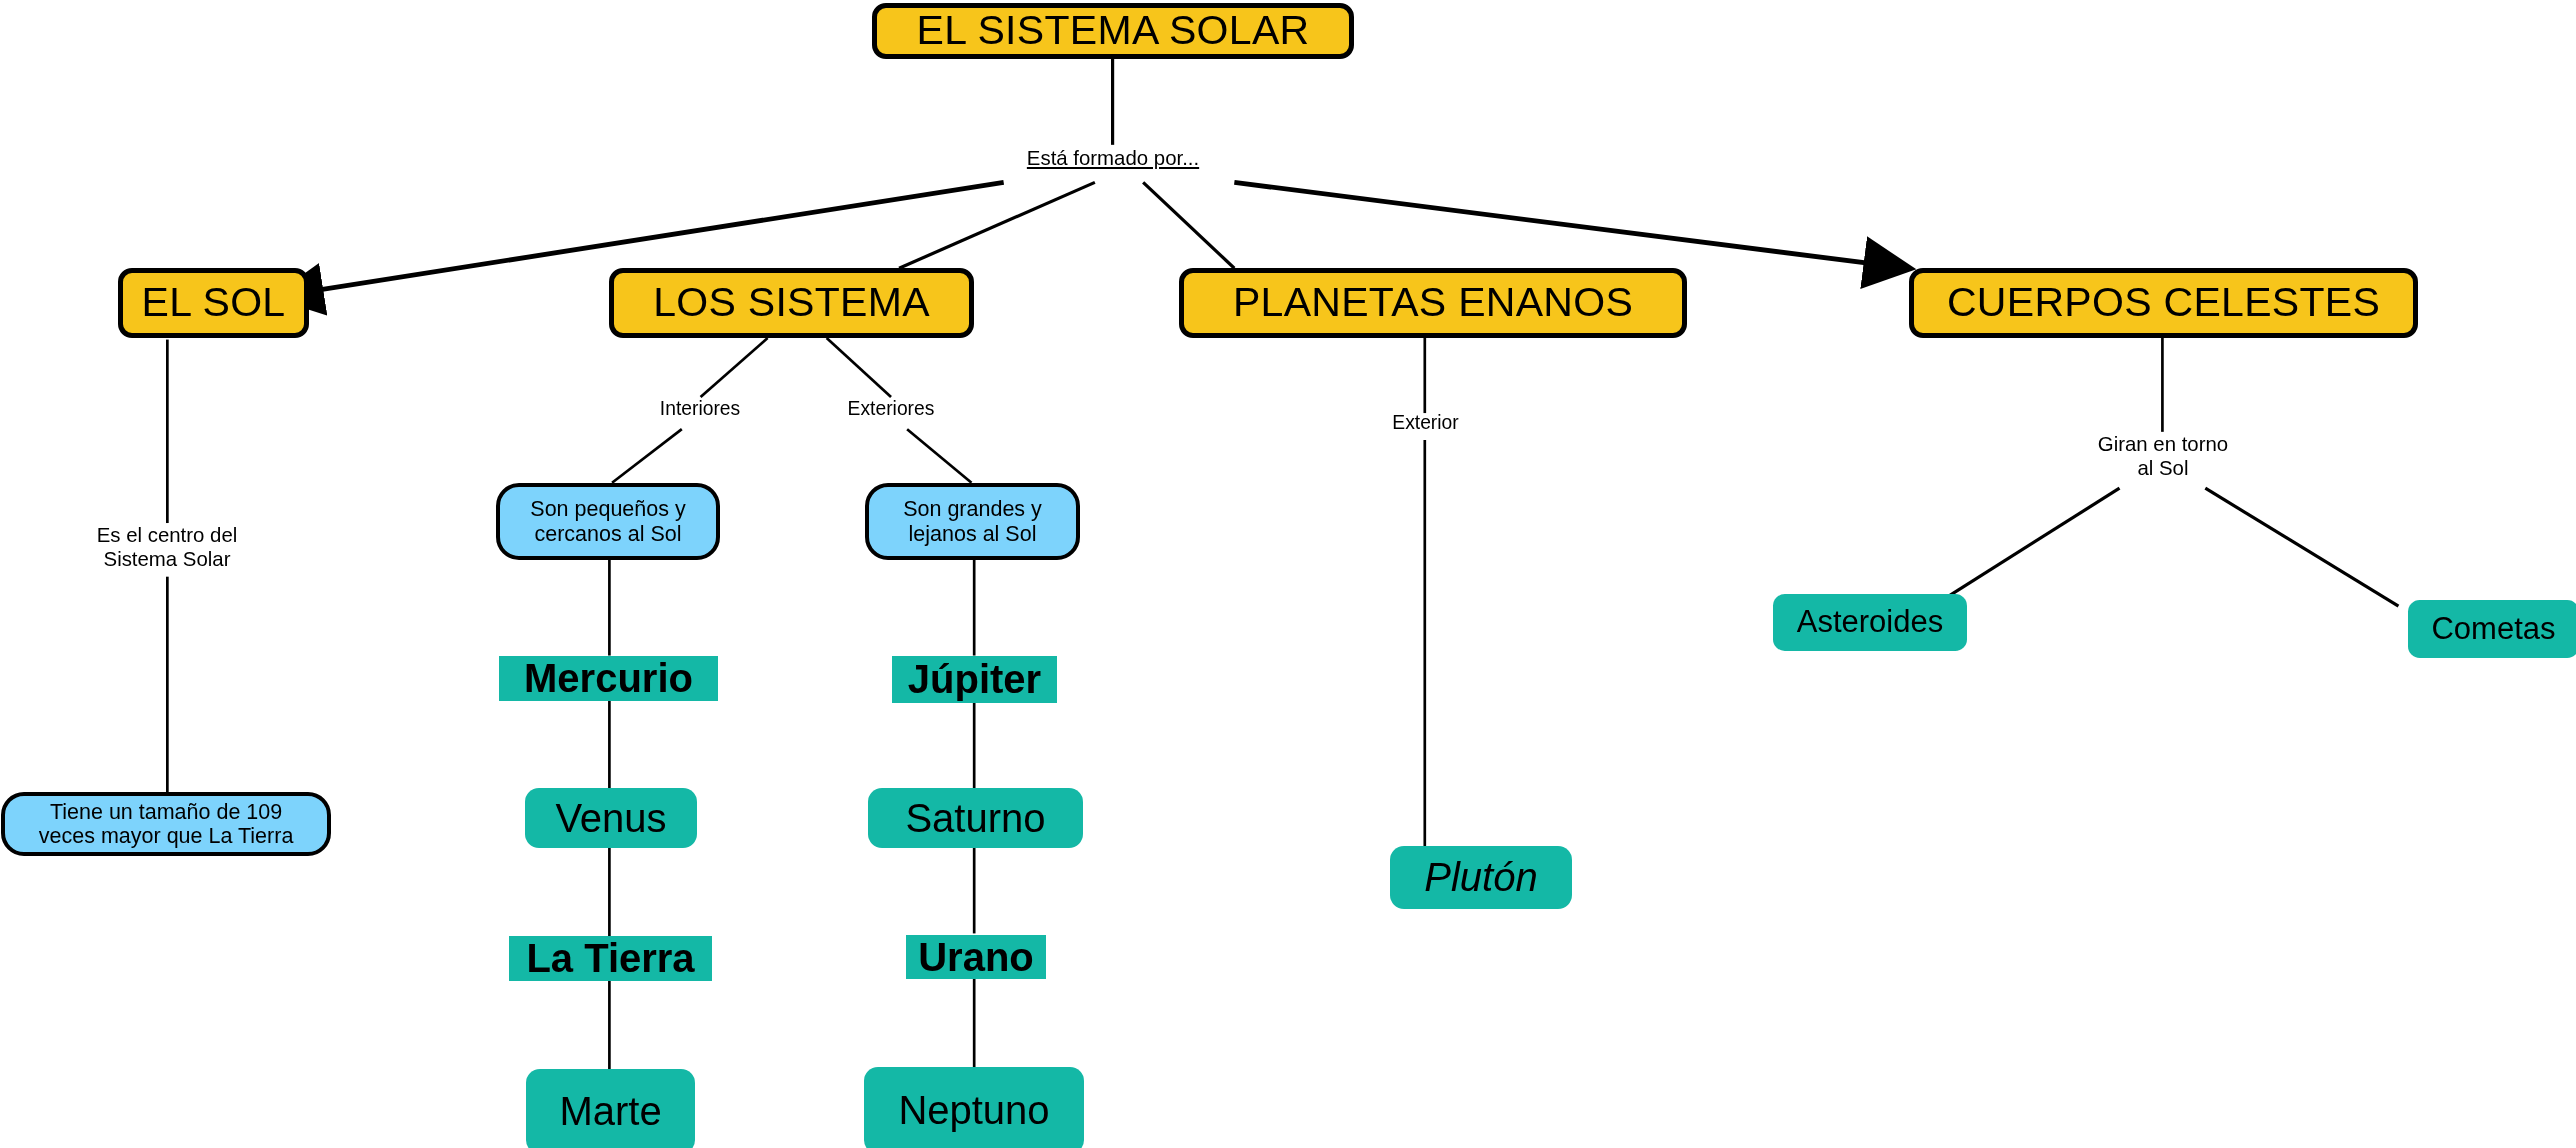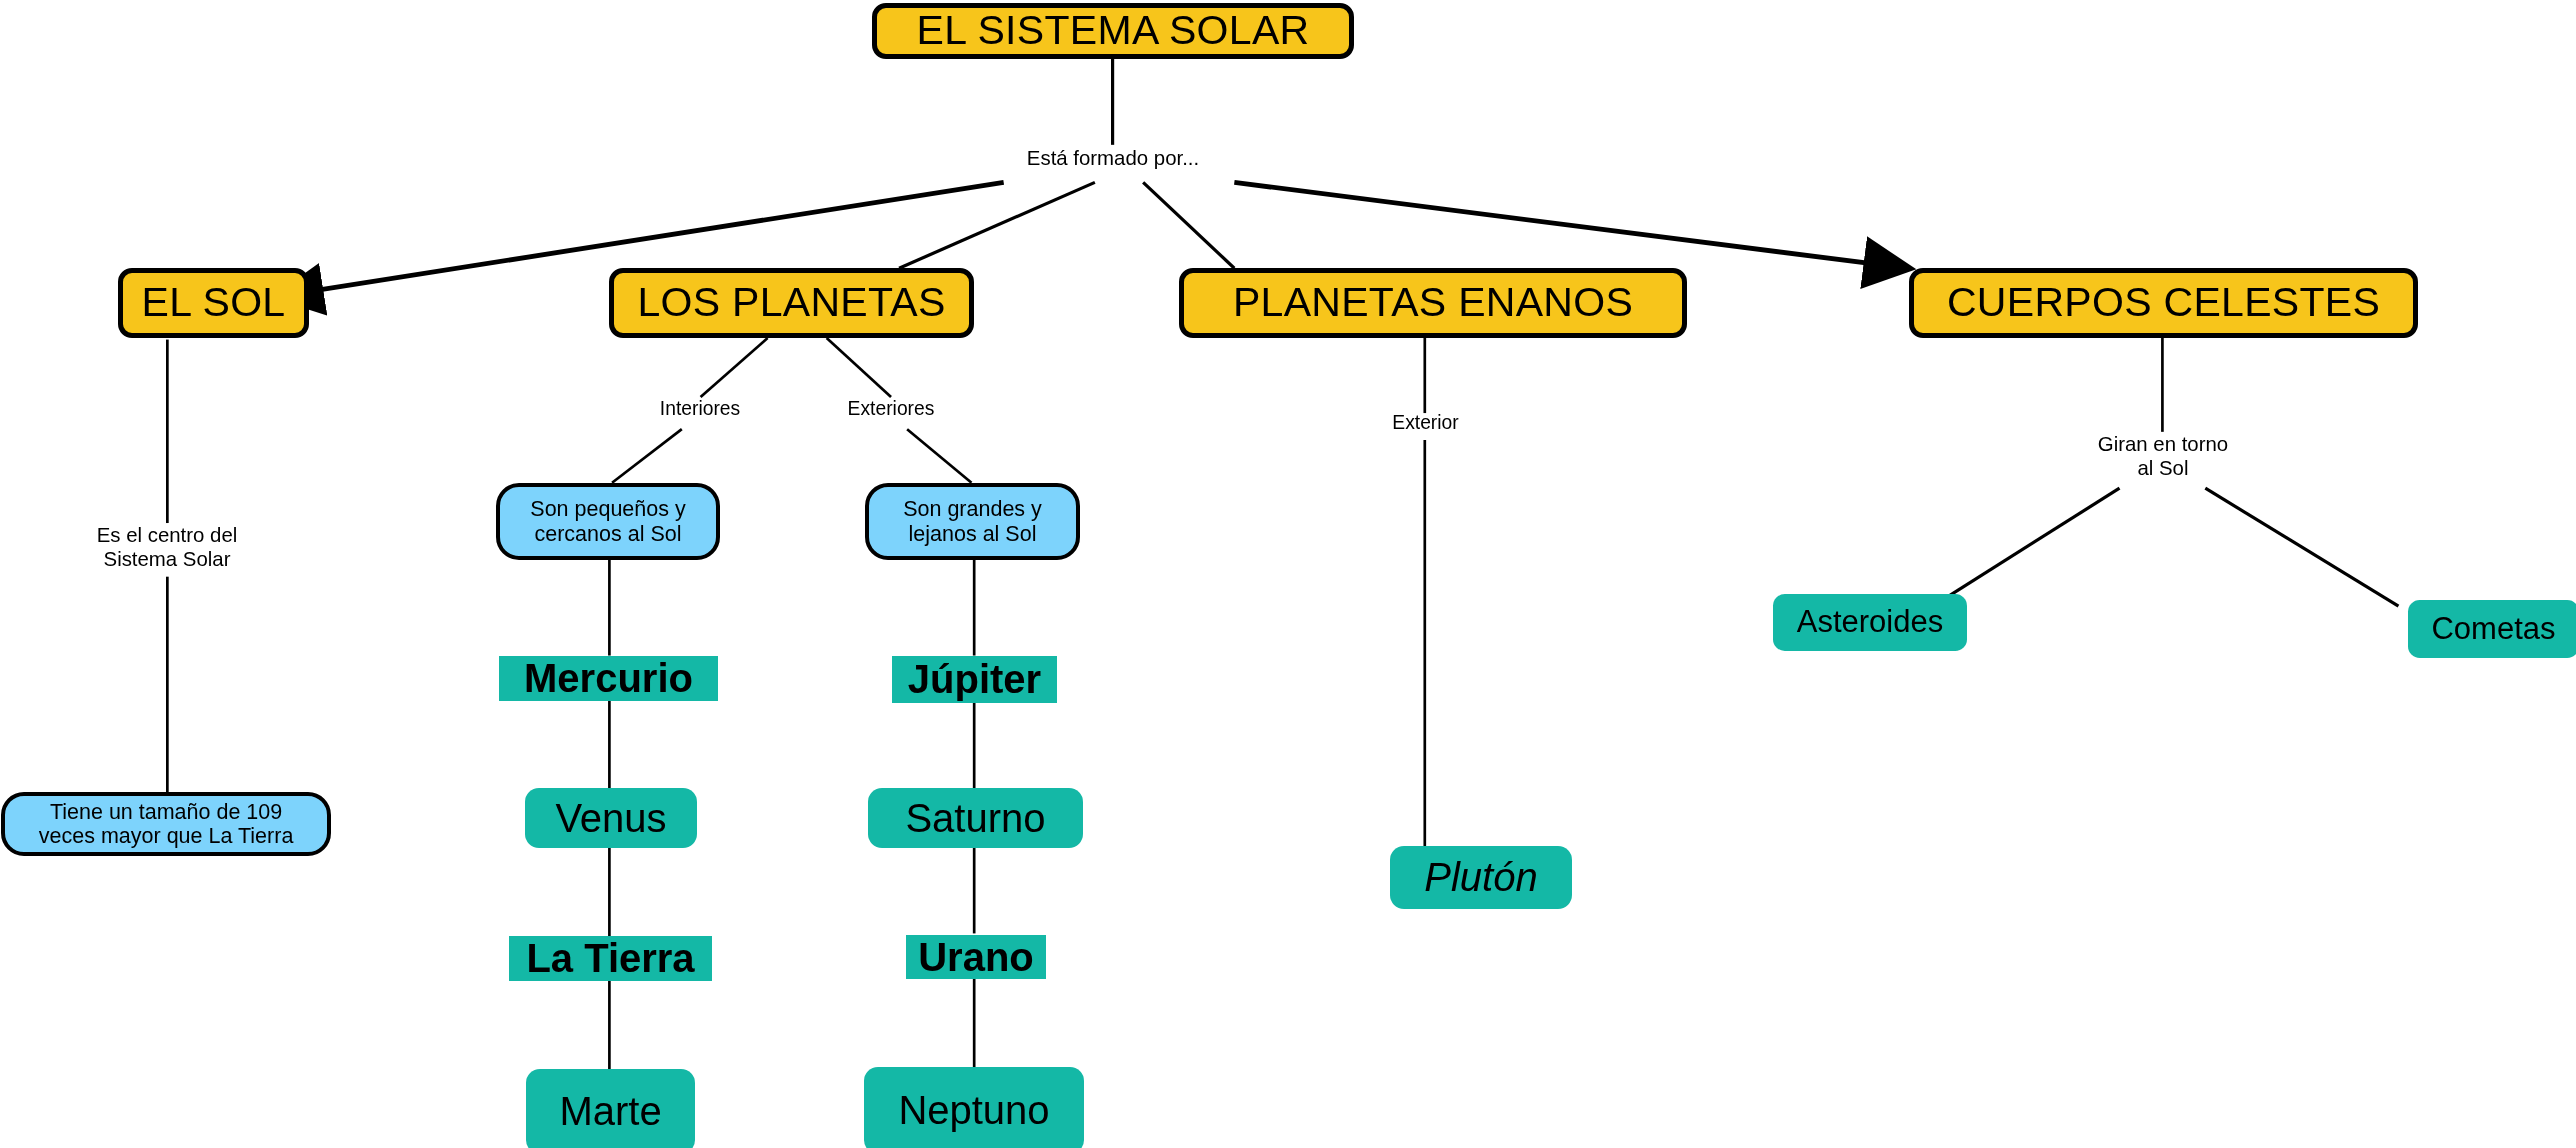--- a/index.html
+++ b/index.html
@@ -137,25 +137,25 @@
     <line x1="2655" y1="630" x2="2655" y2="770" stroke="#000000" stroke-width="5"></line>
     <line x1="2655" y1="820" x2="2655" y2="1578" stroke="#000000" stroke-width="5"></line>
 
     <line x1="4030" y1="630" x2="4030" y2="805" stroke="#000000" stroke-width="5"></line>
     <line x1="3950" y1="910" x2="3605" y2="1128" stroke="#000000" stroke-width="6"></line>
     <line x1="4110" y1="910" x2="4470" y2="1130" stroke="#000000" stroke-width="6"></line>
   </svg>
 
   <div class="node concept" style="left:872px; top:3.2px; width:482px; height:56px;">EL SISTEMA SOLAR</div>
 
-  <div class="edge-label" style="left:984px; top:146px; width:258px;">Está formado por...</div>
+  <div class="edge-label" style="left:984px; top:146px; width:258px;text-decoration:underline;">Está formado por...</div>
 
   <div class="node concept" style="left:71px; top:268px; width:191px; height:70px;margin-left:47px;">EL SOL</div>
 
-  <div class="node concept" style="left:609px; top:268px; width:365px; height:70px;">LOS PLANETAS</div>
+  <div class="node concept" style="left:609px; top:268px; width:365px; height:70px;">LOS SISTEMA</div>
 
   <div class="node concept" style="left:1179px; top:268px; width:508px; height:70px;">PLANETAS ENANOS</div>
 
   <div class="node concept" style="left:1909px; top:268px; width:509px; height:70px;">CUERPOS CELESTES</div>
 
   <div class="edge-label" style="left:33px; top:523px; width:268px;">Es el centro del
 Sistema Solar</div>
 
   <div class="note node" style="left:1.1px; top:792px; width:330px; height:64px;">Tiene un tamaño de 109
 veces mayor que La Tierra</div>

